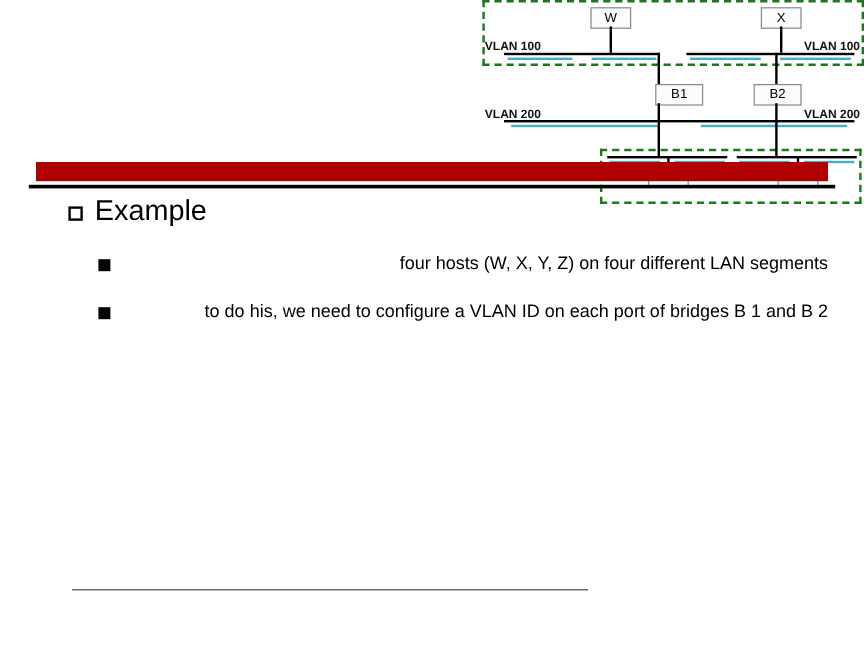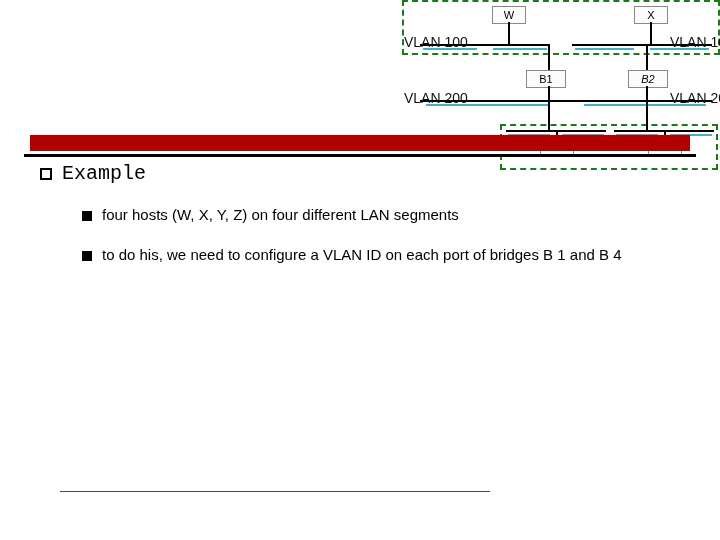--- a/index.html
+++ b/index.html
@@ -1,50 +1,50 @@
 <!DOCTYPE html>
 <html><head>
 <meta charset="utf-8">
 <style>
   * { box-sizing: border-box; margin: 0; padding: 0; }
   body { width: 720px; height: 540px; font-family: Arial, sans-serif; font-size: 15px; color: #000; position: relative; overflow: hidden; background: #fff; }
   .diagram { position: absolute; top: 0; left: 410px; width: 310px; height: 175px; }
   .node { position: absolute; border: 1px solid #888; background: #fcfcfc; text-align: center; font-size: 11px; line-height: 16px; padding: 0 6px; }
   .host { width: 34px; }
   .bridge { width: 40px; }
-  .vlabel { position: absolute; font-size: 14px; font-weight: normal; white-space: nowrap; color: #111; }
+  .vlabel { position: absolute; font-size: 10px; font-weight: bold; white-space: nowrap; color: #111; }
   .seg { position: absolute; height: 2px; background: #000; }
   .seg::before, .seg::after { content: ""; position: absolute; top: 4px; height: 2px; background: #44b0c8; width: 42%; }
   .seg::before { left: 2%; }
   .seg::after { right: 2%; }
   .vconn { position: absolute; width: 2px; background: #000; }
   .dash { position: absolute; border: 2px dashed #1a7a1a; }
   .big-outline { position: absolute; top: 135px; left: 30px; width: 660px; height: 16px; background: #b00000; }
   .big-outline::after { content:""; position:absolute; left:-6px; right:-6px; bottom:-6px; height:3px; background:#000; }
   .content { position: absolute; top: 152px; left: 40px; right: 30px; }
   .hollow { display: inline-block; width: 12px; height: 12px; border: 2px solid #000; margin-right: 10px; vertical-align: -1px; }
   .solid { display: inline-block; width: 10px; height: 10px; background: #000; margin-right: 10px; vertical-align: 0px; margin-top: 6px; }
-  .h1 { font-size: 20px; font-family: Liberation Mono, monospace; margin: 10px 0 8px 0; }
+  .h1 { font-size: 24px; font-family: Liberation Sans, sans-serif; margin: 10px 0 8px 17px; }
   ul.bl { list-style: none; padding-left: 42px; }
-  ul.bl li { display: flex; align-items: flex-start; margin: 20px 0; line-height: 1.35; }
+  ul.bl li { display: flex; align-items: flex-start; margin: 20px 0; line-height: 1.35; text-align: right; }
   ul.bl li .txt { flex: 1; }
   .bottom-line { position: absolute; left: 60px; right: 230px; bottom: 48px; border-bottom: 1px solid #444; }
 </style>
 </head>
 <body>
 
 <div class="diagram">
   <div class="dash" style="top:0;left:-8px;width:318px;height:55px;"></div>
   <div class="dash" style="top:124px;left:90px;width:218px;height:46px;"></div>
 
   <div class="node host" style="top:6px;left:82px;"><span>W</span></div>
   <div class="node host" style="top:6px;left:224px;"><span>X</span></div>
 
-  <div class="node bridge" style="top:70px;left:116px;text-align:center;"><span>B1</span></div>
-  <div class="node bridge" style="top:70px;left:218px;font-style:italic;"><span>B2</span></div>
+  <div class="node bridge" style="top:70px;left:136px;text-align:center;"><span>B1</span></div>
+  <div class="node bridge" style="top:70px;left:218px;"><span>B2</span></div>
 
   <div class="node host" style="top:138px;left:130px;"><span>Y</span></div>
   <div class="node host" style="top:138px;left:238px;"><span>Z</span></div>
 
   <div class="seg" style="top:44px;left:10px;width:130px;"></div>
   <div class="seg" style="top:44px;left:162px;width:140px;"></div>
   <div class="seg" style="top:100px;left:10px;width:292px;"></div>
   <div class="seg" style="top:130px;left:96px;width:100px;"></div>
   <div class="seg" style="top:130px;left:204px;width:100px;"></div>
 
@@ -69,18 +69,18 @@
   <div class="h1">
     <span class="hollow"></span><span>Example</span>
   </div>
   <ul class="bl">
     <li>
         <span class="solid"></span>
         <span class="txt">four hosts (W, X, Y, Z) on four different LAN segments</span>
       </li>
     <li>
         <span class="solid"></span>
-        <span class="txt">to do his, we need to configure a VLAN ID on each port of bridges B 1 and B 4</span>
+        <span class="txt">to do his, we need to configure a VLAN ID on each port of bridges B 1 and B 2</span>
       </li>
   </ul>
 </div>
 
 <div class="bottom-line"></div>
 
 </body></html>

